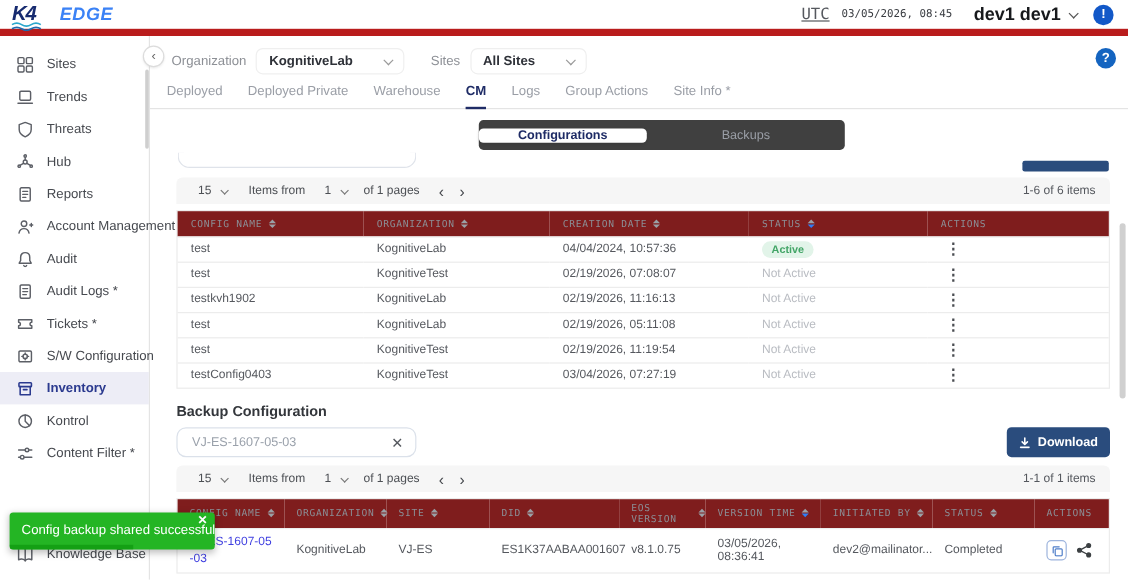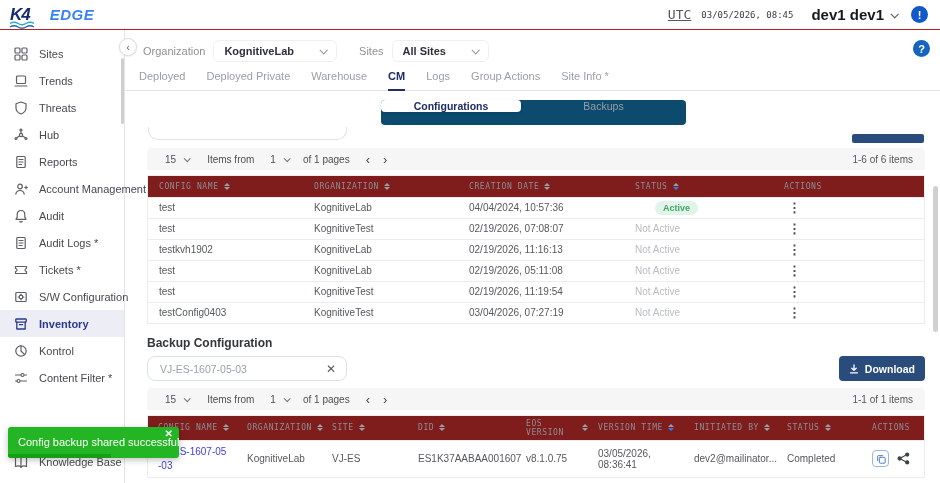--- a/index.html
+++ b/index.html
@@ -1,21 +1,21 @@
 <!DOCTYPE html>
 <html><head>
 <meta charset="utf-8">
 <style>
   * { margin:0; padding:0; box-sizing:border-box; }
   html,body { width:940px; height:483px; overflow:hidden; background:#fff;
     font-family:"Liberation Sans", sans-serif; }
 
   
   .topbar { position:absolute; left:0; top:0; width:940px; height:30px; background:#fff;
-    border-bottom:1px solid #b91c1c; display:flex; align-items:center; z-index:10;gap:48px; }
+    border-bottom:6px solid #b91c1c; display:flex; align-items:center; z-index:10;gap:48px; }
   .logo { position:relative; margin-left:10px; display:flex; align-items:baseline; }
   .logo .k4 { font-style:italic; font-weight:900; font-size:17px; color:#172b70; letter-spacing:-1px; }
   .logo .edge { font-style:italic; font-weight:800; font-size:15px; color:#3b82f6; margin-left:20px; letter-spacing:.5px; }
   .logo svg.waves { position:absolute; left:-1px; bottom:-4px; }
   .topbar-right { margin-left:auto; display:flex; align-items:center; margin-right:12px; }
   .utc { font-size:13px; color:#55585e; text-decoration:underline; font-family:"DejaVu Sans Mono",monospace; }
   .datetime { font-size:9px; color:#3a3d42; font-family:"DejaVu Sans Mono",monospace; margin-left:10px; }
   .username { font-size:15px; font-weight:700; color:#17191c; margin-left:18px; }
   .cdown { width:6px; height:6px; border-right:1.5px solid #555; border-bottom:1.5px solid #555;
     display:inline-block; transform:rotate(45deg) translateY(-1px); margin-left:7px; }
@@ -47,22 +47,22 @@
   .fselect .cdown { border-color:#9a9a9a; margin-left:26px; }
   .filter-row .gap { width:22px; }
   .help-icon { position:absolute; right:10px; top:10px; width:17px; height:17px; border-radius:50%;
     background:#1464c0; color:#fff; font-size:11px; font-weight:700; display:flex; align-items:center; justify-content:center; }
 
   .tabs-row { position:absolute; left:0; right:0; top:32px; height:29px; border-bottom:1px solid #e4e4e4;
     display:flex; align-items:stretch; padding-left:14px; }
   .tab { display:flex; align-items:center; font-size:11px; color:#9a9ea6; margin-right:21px; cursor:pointer; }
   .tab.active { color:#1f2c66; font-weight:700; border-bottom:2px solid #1f2c66; margin-bottom:-1px; }
 
-  .segment { position:absolute; left:256px; top:70px; width:305px; height:25px; background:#0c4a6e;
-    border-radius:4px; display:flex; align-items:flex-start; }
+  .segment { position:absolute; left:274px; top:70px; width:305px; height:25px; background:#404040;
+    border-radius:4px; display:flex; align-items:center; }
   .seg-active { width:140px; background:#fff; border-radius:4px; box-shadow:0 1px 3px rgba(0,0,0,.12);
     display:flex; align-items:center; justify-content:center; font-size:10.5px; font-weight:700; color:#1f2c66; }
   .seg-inactive { flex:1; display:flex; align-items:center; justify-content:center; font-size:10.5px; color:#9a9ea6; }
 
   .cropped-input { position:absolute; left:23px; top:97px; width:199px; height:13px;
     border:1px solid #dfe3ea; border-top:none; border-radius:0 0 10px 10px; background:#fff; }
   .cropped-btn { position:absolute; left:727px; top:104px; width:72px; height:9px; background:#2a4c7d; border-radius:2px; }
 
   
   .card { position:absolute; left:22px; width:778px; }
@@ -88,21 +88,21 @@
   .t2 thead th { height:24px; padding-left:10px; }
   .th-inner { display:flex; align-items:center; }
   .sort { display:inline-flex; flex-direction:column; margin-left:5px; row-gap:1px; }
   .sort i { width:0; height:0; border-left:3px solid transparent; border-right:3px solid transparent; display:block; }
   .sort .up { border-bottom:3.5px solid #9aa0a6; }
   .sort .dn { border-top:3.5px solid #9aa0a6; }
   .sort.sorted .dn { border-top-color:#2f7df6; }
   .t1 td { height:21px; padding:0 4px 0 11px; font-size:10px; color:#55585e; border-top:1px solid #ececec; }
   .t2 td { padding:4px 8px 4px 10px; font-size:10px; color:#55585e; border-top:1px solid #ececec; height:37px; }
   .pill { display:inline-block; background:#e2f4e9; color:#43a567; font-size:9px; font-weight:700;
-    border-radius:9px; padding:2px 8px;margin-left:20px; }
+    border-radius:9px; padding:2px 8px; }
   .inactive { color:#b9bcc2; }
   .kebab { font-size:13px; font-weight:700; color:#4a4d52; cursor:pointer; padding:0 4px; }
   .cfg-link { color:#3f3fe0; word-break:break-all; line-height:1.35; cursor:pointer; }
   .nowrap { white-space:nowrap; overflow:hidden; }
   .act2 { display:flex; align-items:center; gap:8px; }
   .copy-btn { width:17px; height:17px; border:1px solid #9db4dd; border-radius:4px; display:flex;
     align-items:center; justify-content:center; color:#4f7ec9; cursor:pointer; background:#fff; }
   .share-btn { color:#3c4043; display:flex; align-items:center; cursor:pointer; }
 
   .backup-title { position:absolute; left:22px; top:306px; font-size:12px; font-weight:700; color:#33363b; }

